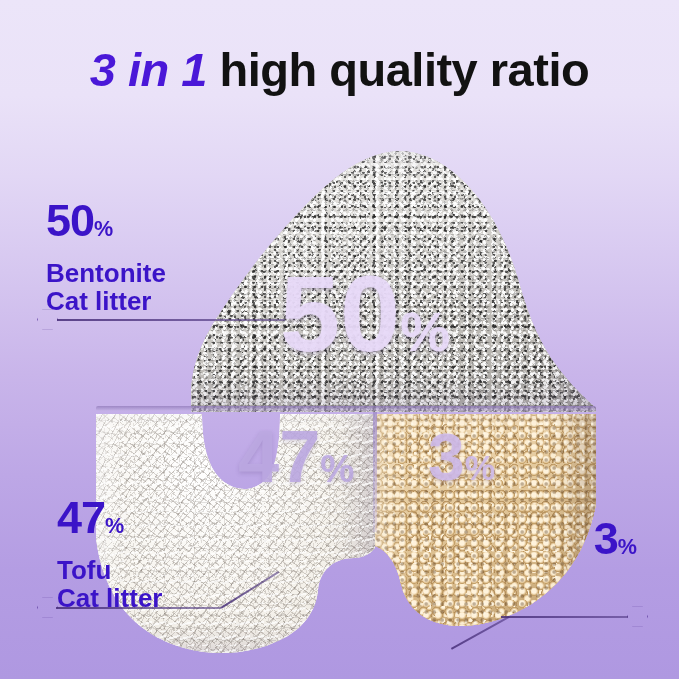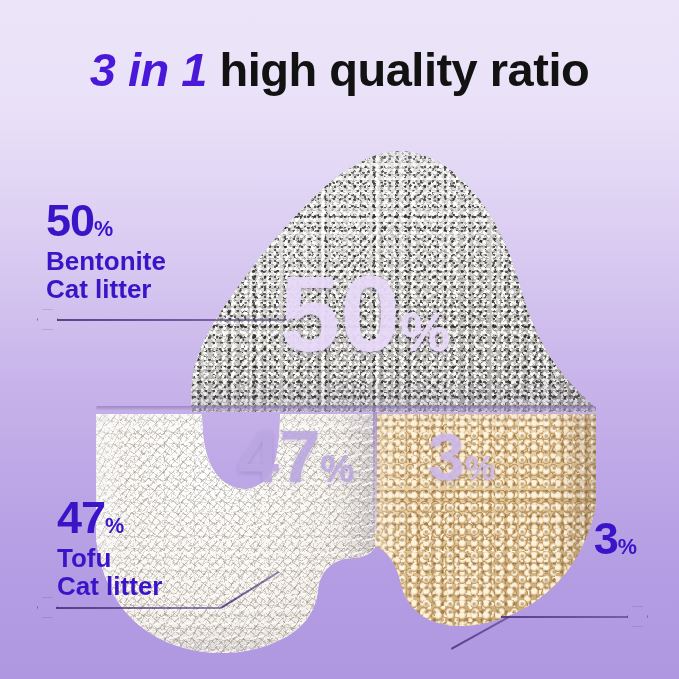--- a/index.html
+++ b/index.html
@@ -171,21 +171,21 @@
 
   
   .callout{ position:absolute; color:#3b14c8; }
   .callout .pct{
     font-size:45px; font-weight:bold; line-height:1;
     letter-spacing:-1px; display:block;
   }
   .callout .pct .sym{ font-size:.48em; font-weight:bold; }
   .callout .desc{
     font-size:26px; font-weight:bold; line-height:1.08;
-    margin-top:4px; white-space:pre-line; display:block;
+    margin-top:16px; white-space:pre-line; display:block;
   }
 
   #callout-bentonite{ left:46px; top:198px; text-align:left; }
   #callout-tofu{ left:57px; top:495px; text-align:left; }
   #callout-gold{ left:486px; top:516px; text-align:right; width:150px; }
 
   
   .hex{
     position:absolute; width:21px; height:21px;
     background:transparent;

